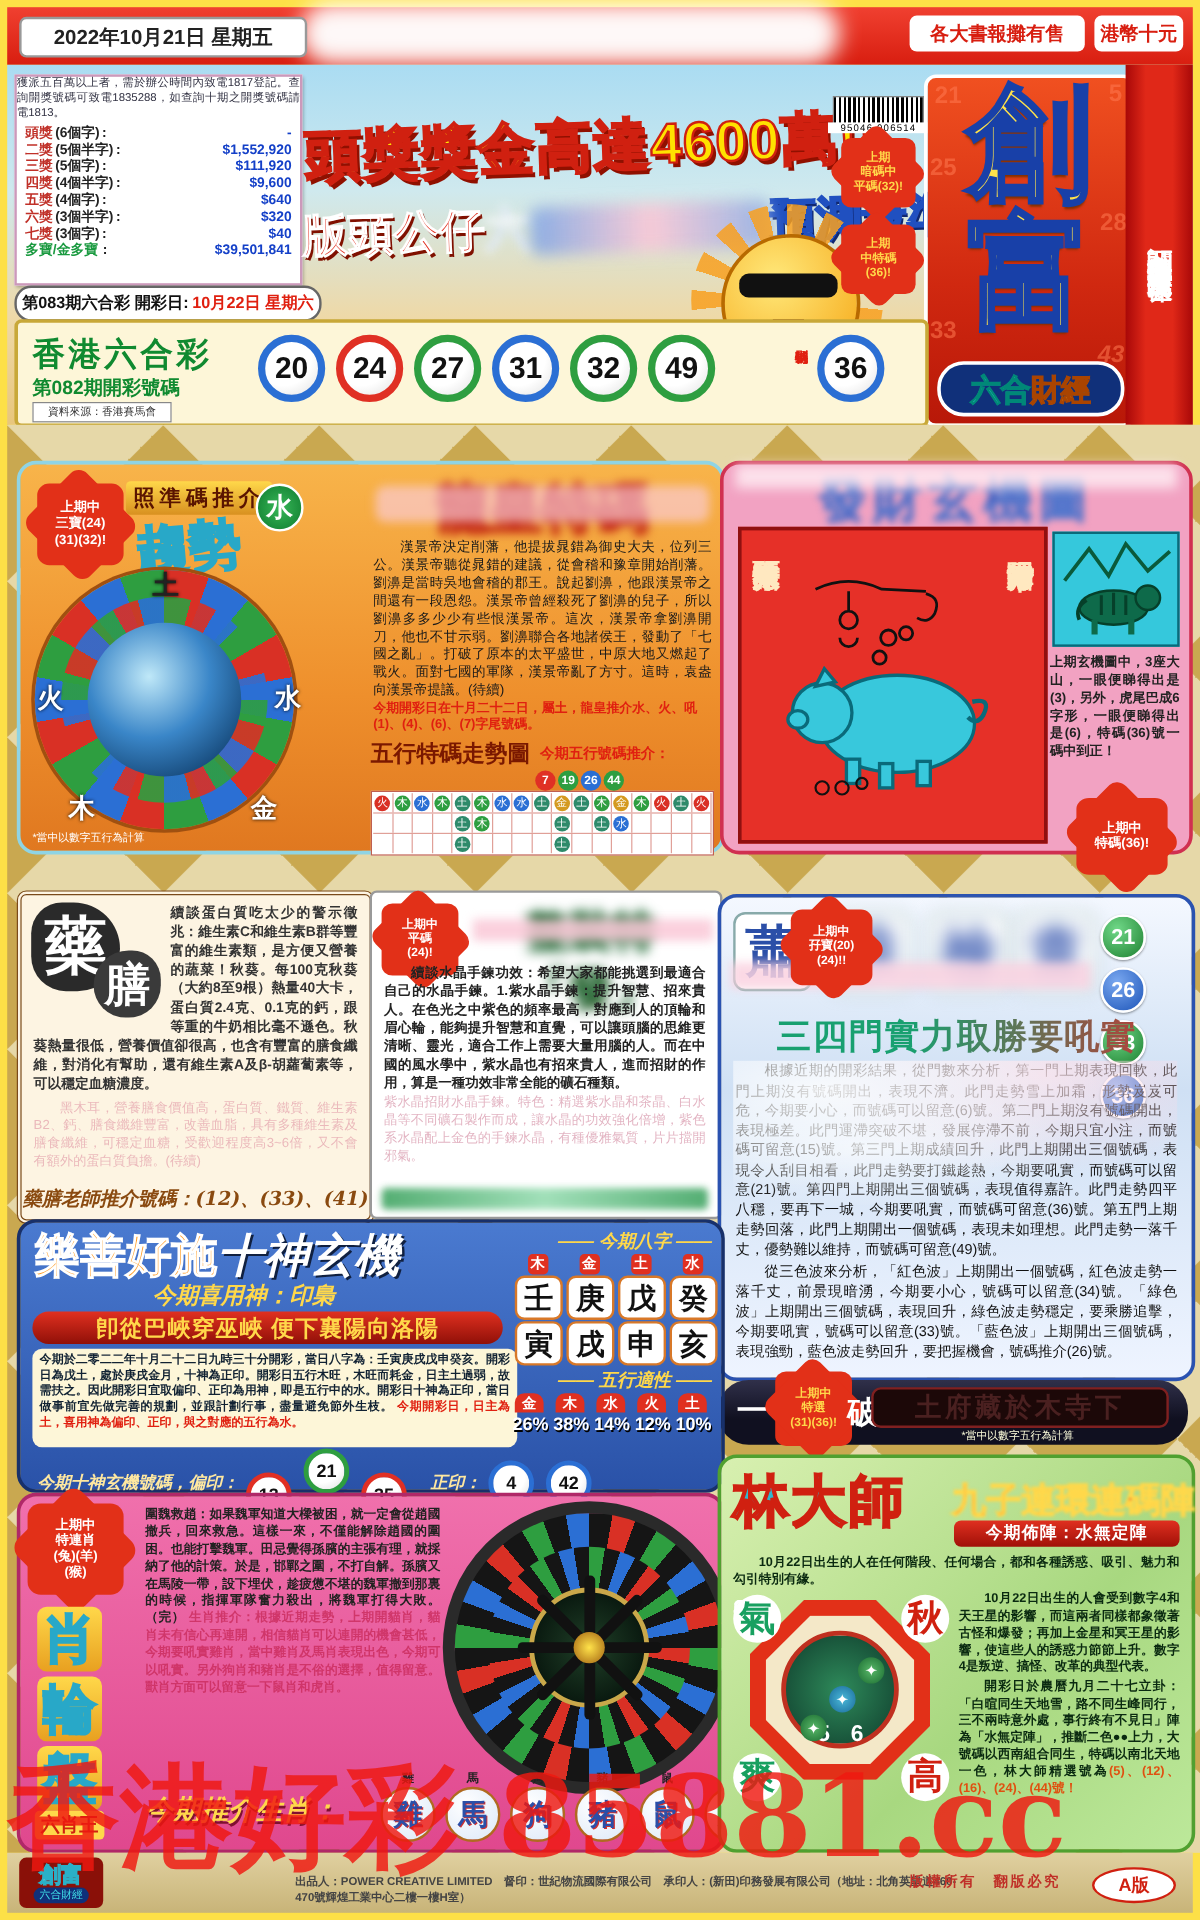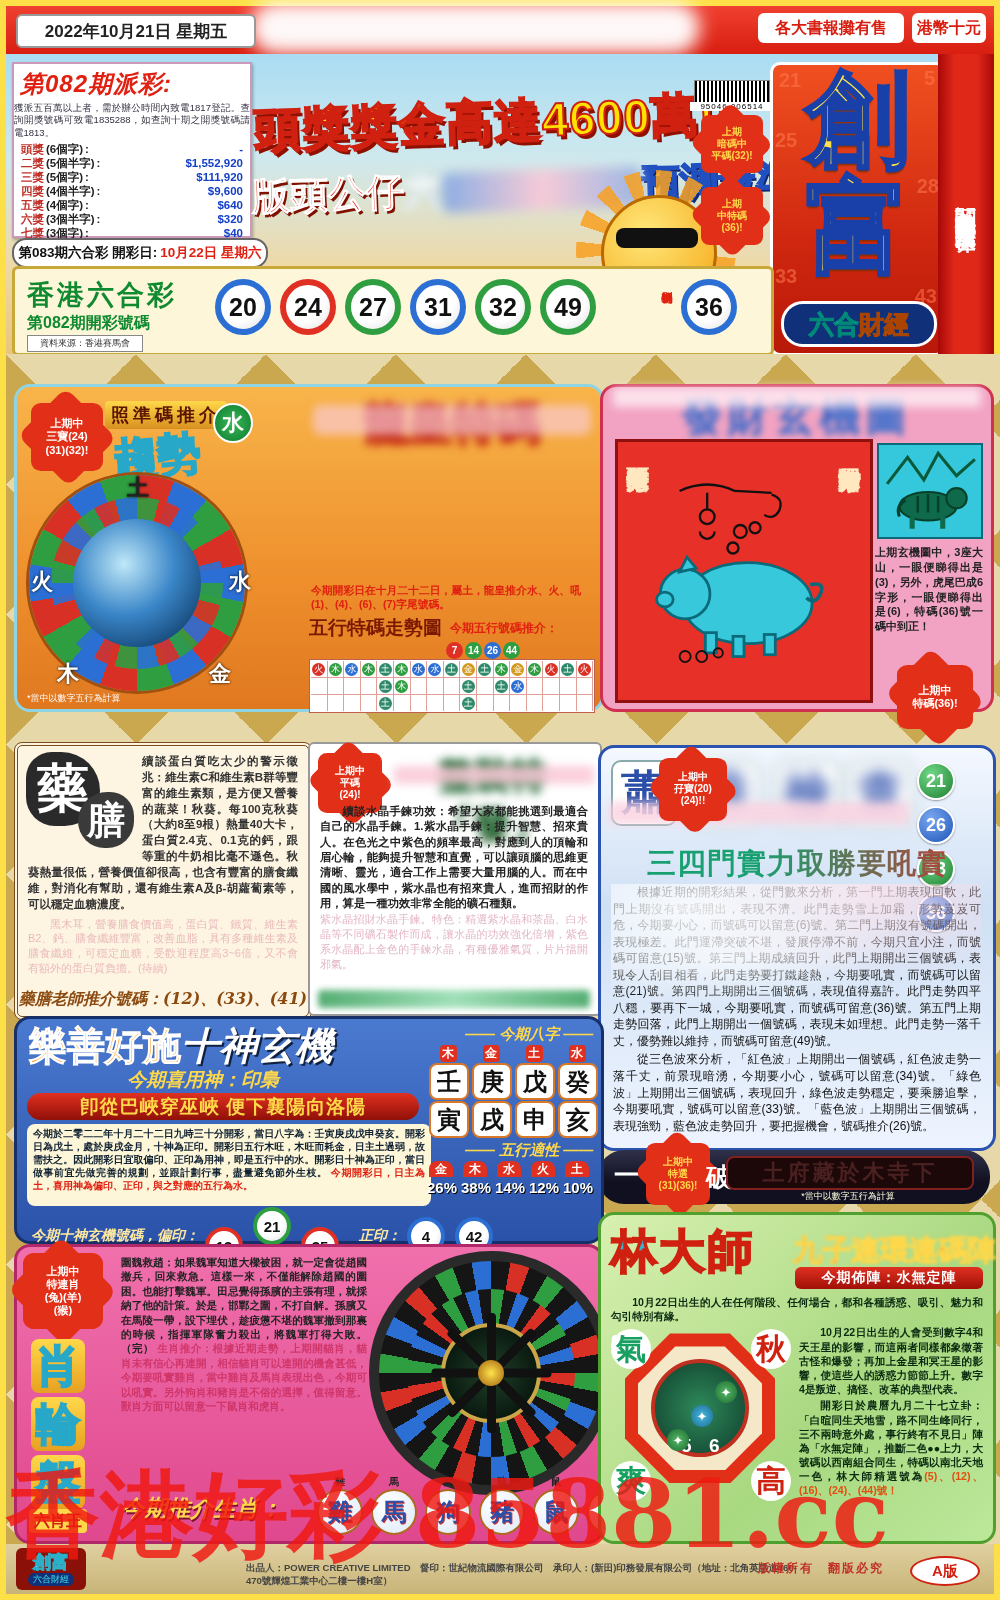--- a/index.html
+++ b/index.html
@@ -302,21 +302,20 @@
 <div class="page">
 
   <div class="abs hdr"></div>
   <div class="abs hdrblob"></div>
   <div class="abs datebox">2022年10月21日  星期五</div>
   <div class="abs salebox">各大書報攤有售</div>
   <div class="abs pricebox">港幣十元</div>
 
   <div class="abs banner">
     <div class="abs payout">
-      <h1>第082期派彩:</h1>
       <div class="notice">獲派五百萬以上者，需於辦公時間內致電1817登記。查詢開獎號碼可致電1835288，如查詢十期之開獎號碼請電1813。</div>
       <div class="prows">
 
       <span class="prow">
             <span class="pl">頭獎</span>
             <span class="pu">(6個字)</span>
             <span class="pc">:</span>
             <span class="pv">-</span>
           </span>
           <span class="prow">
@@ -392,21 +391,21 @@
         <b>上期
 中特碼
 (36)!</b>
       </div>
     <div class="abs masthead">
       <span class="mh-num" style="left:6px;top:4px;">21</span>
       <span class="mh-num" style="right:8px;top:2px;">5</span>
       <span class="mh-num" style="left:2px;top:64px;">25</span>
       <span class="mh-num" style="right:4px;top:110px;">28</span>
       <span class="mh-num" style="left:2px;top:200px;">33</span>
-      <span class="mh-num" style="right:6px;top:220px;">43</span>
+      <span class="mh-num" style="right:6px;top:220px;font-style:italic;">43</span>
       <div class="mh-char">創</div>
       <div class="mh-char">富</div>
       <div class="mh-oval">
         <span class="c1">六合</span>
           <span class="c2">財經</span>
       </div>
     </div>
     <div class="abs results">
       <div class="res-org">香港六合彩</div>
       <div class="res-draw">第082期開彩號碼</div>
@@ -442,25 +441,26 @@
       <div class="elcirc" style="left:196px;top:16px;">水</div>
       <div class="wheel"></div>
       <span class="ringchar" style="left:110px;top:86px;color:#222;">土</span>
       <span class="ringchar" style="left:212px;top:180px;">水</span>
       <span class="ringchar" style="left:14px;top:180px;">火</span>
       <span class="ringchar" style="left:192px;top:272px;">金</span>
       <span class="ringchar" style="left:40px;top:272px;">木</span>
       <div class="note" style="position:absolute;left:10px;bottom:4px;">*當中以數字五行為計算</div>
       <div class="art-title">龍皇特碼</div>
       <div class="art-strip"></div>
+      <div class="art">漢景帝決定削藩，他提拔晁錯為御史大夫，位列三公。漢景帝聽從晁錯的建議，從會稽和豫章開始削藩。劉濞是當時吳地會稽的郡王。說起劉濞，他跟漢景帝之間還有一段恩怨。漢景帝曾經殺死了劉濞的兒子，所以劉濞多多少少有些恨漢景帝。這次，漢景帝拿劉濞開刀，他也不甘示弱。劉濞聯合各地諸侯王，發動了「七國之亂」。打破了原本的太平盛世，中原大地又燃起了戰火。面對七國的軍隊，漢景帝亂了方寸。這時，袁盎向漢景帝提議。(待續)</div>
       <div class="tip">今期開彩日在十月二十二日，屬土，龍皇推介水、火、吼(1)、(4)、(6)、(7)字尾號碼。</div>
       <div class="chartbox">
         <span class="ct">五行特碼走勢圖</span>
         <span class="ci">今期五行號碼推介：</span>
-        <span class="ci" style="margin-left:2px;"><span class="tball red">7</span><span class="tball green">14</span><span class="tball blue">26</span><span class="tball green">44</span></span>
+        <span class="ci" style="margin-left:2px;"><span class="tball red">7</span><span class="tball green">19</span><span class="tball blue">26</span><span class="tball green">44</span></span>
         <div class="egrid">
           <div class="erow">
               <span class="elcell">
                 <span style="background: rgb(217, 48, 37);">火</span>
               </span>
               <span class="elcell">
                 <span style="background: rgb(46, 158, 64);">木</span>
               </span>
               <span class="elcell">
                 <span style="background: rgb(43, 111, 212);">水</span>

